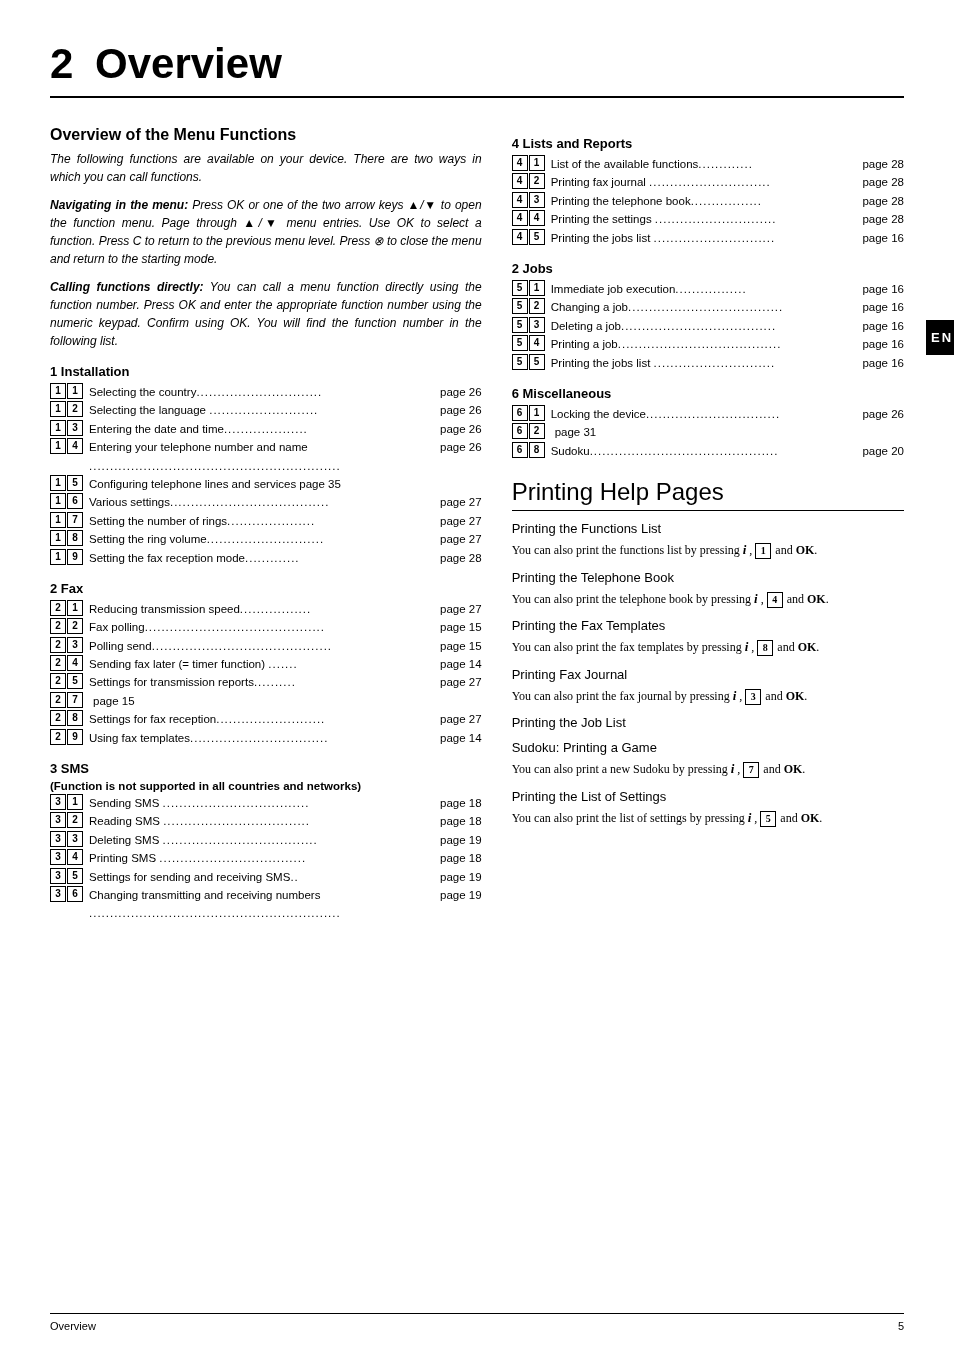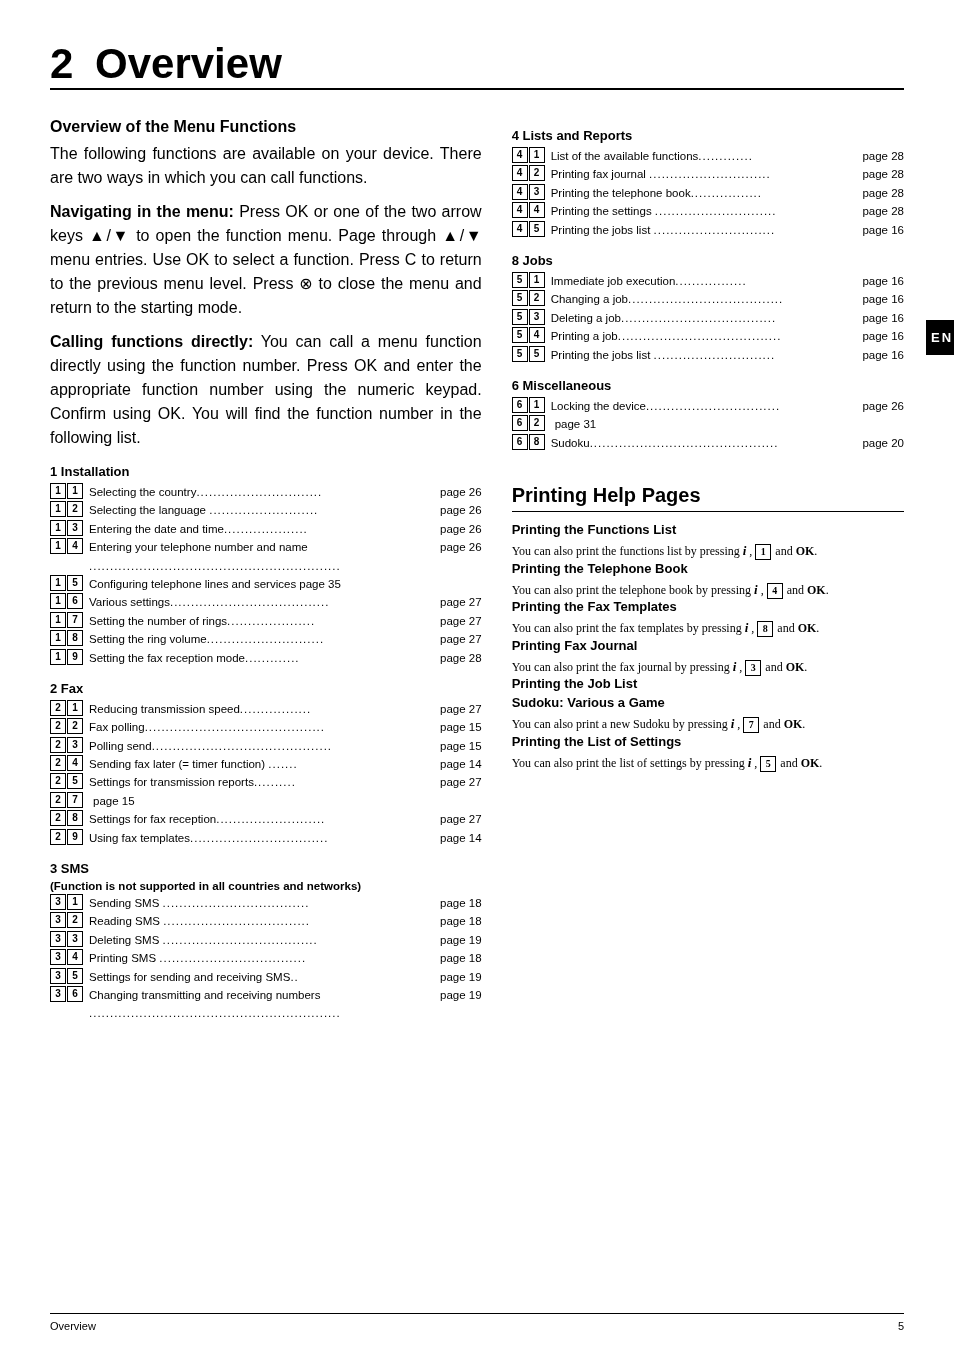--- a/index.html
+++ b/index.html
@@ -16,21 +16,21 @@
       width: 954px;
       min-height: 1352px;
       padding: 40px 50px 60px 50px;
       position: relative;
     }
     h1.chapter-title {
       font-size: 42px;
       font-weight: bold;
       margin-bottom: 28px;
       border-bottom: 2px solid #000;
-      padding-bottom: 0;
+      padding-bottom: 8px;
     }
     .chapter-number {
       font-size: 42px;
       font-weight: bold;
       margin-right: 10px;
     }
     .two-col {
       display: flex;
       gap: 30px;
     }
@@ -46,24 +46,25 @@
       margin-bottom: 6px;
       margin-top: 0;
     }
     h3.subsection-title {
       font-size: 13px;
       font-weight: bold;
       margin-top: 10px;
       margin-bottom: 4px;
     }
     .intro-text {
-      font-size: 16px;
+      font-size: 12px;
       line-height: 1.5;
       margin-bottom: 10px;
       text-align: justify;
+      font-style: italic;
     }
     .nav-bold { font-weight: bold; }
     .menu-list {
       list-style: none;
       margin-bottom: 10px;
     }
     .menu-list li {
       font-size: 11.5px;
       line-height: 1.6;
       display: flex;
@@ -91,30 +92,31 @@
       white-space: nowrap;
     }
     .page-ref {
       white-space: nowrap;
       margin-left: 4px;
     }
     .section-block {
       margin-bottom: 14px;
     }
     h2.print-section {
-      font-size: 20px;
-      font-weight: bold;
-      margin-top: 32px;
+      font-size: 24px;
+      font-weight: normal;
+      margin-top: 18px;
       margin-bottom: 10px;
       border-bottom: 1px solid #000;
       padding-bottom: 4px;
     }
     h3.print-sub {
       font-size: 13px;
-      font-weight: bold;
+      font-weight: normal;
+      margin-top: 10px;
       margin-bottom: 4px;
     }
     .print-text {
       font-size: 12px;
       line-height: 1.5;
       text-align: justify;
       font-family: Liberation Serif, serif;
     }
     .i-icon {
       font-style: italic;
@@ -426,21 +428,21 @@
                 <span class="key-box">4</span>
                 <span class="key-box">5</span>
               </span>
             <span class="dots">Printing the jobs list <span style="letter-spacing:1px">.............................</span></span>
               <span class="page-ref">page 16</span>
           </li>
         </ul>
       </div>
 
       <div class="section-block">
-        <h3 class="subsection-title">8 Jobs</h3>
+        <h3 class="subsection-title">2 Jobs</h3>
         <ul class="menu-list">
           <li>
             <span class="key-group">
                 <span class="key-box">5</span>
                 <span class="key-box">1</span>
               </span>
             <span class="dots">Immediate job execution<span style="letter-spacing:1px">.................</span></span>
               <span class="page-ref">page 16</span>
           </li>
           <li>
@@ -525,21 +527,21 @@
           You can also print the fax templates by pressing <span class="i-icon">i</span> , <span class="key-box" style="display:inline-block">8</span> and <span class="ok-bold">OK</span>.
         </p>
 
         <h3 class="print-sub">Printing Fax Journal</h3>
         <p class="print-text">
           You can also print the fax journal by pressing <span class="i-icon">i</span> , <span class="key-box" style="display:inline-block">3</span> and <span class="ok-bold">OK</span>.
         </p>
 
         <h3 class="print-sub">Printing the Job List</h3>
 
-        <h3 class="print-sub">Sudoku: Various a Game</h3>
+        <h3 class="print-sub">Sudoku: Printing a Game</h3>
         <p class="print-text">
           You can also print a new Sudoku by pressing <span class="i-icon">i</span> , <span class="key-box" style="display:inline-block">7</span> and <span class="ok-bold">OK</span>.
         </p>
 
         <h3 class="print-sub">Printing the List of Settings</h3>
         <p class="print-text">
           You can also print the list of settings by pressing <span class="i-icon">i</span> , <span class="key-box" style="display:inline-block">5</span> and <span class="ok-bold">OK</span>.
         </p>
       </div>
     </div>

